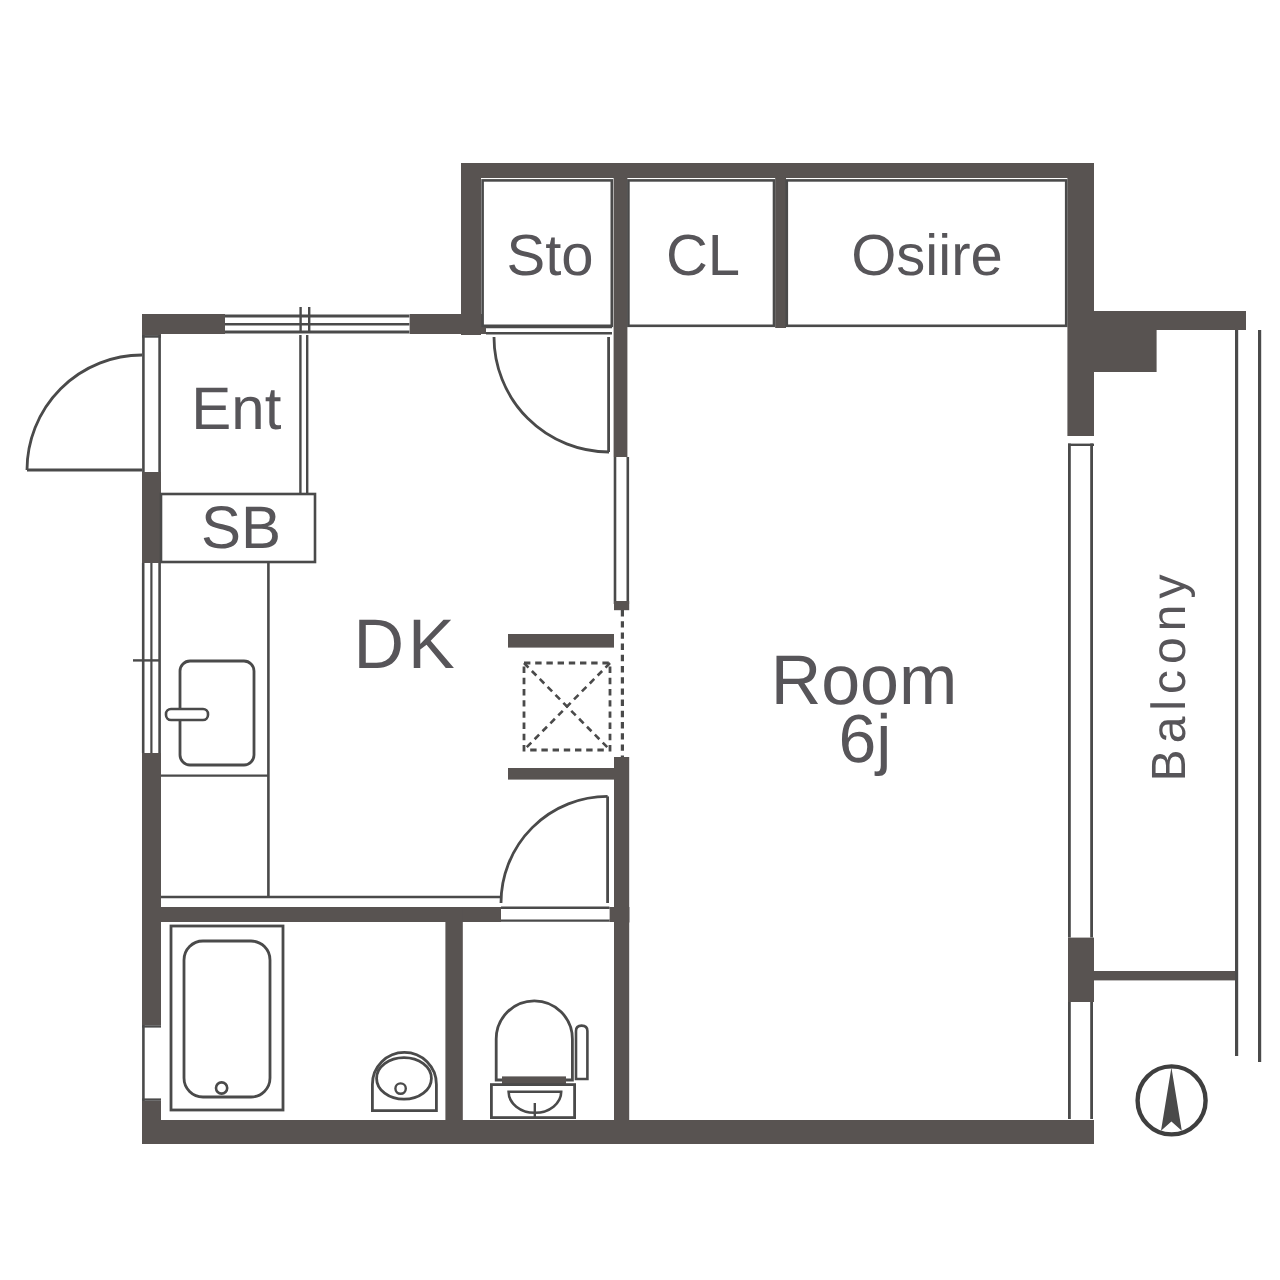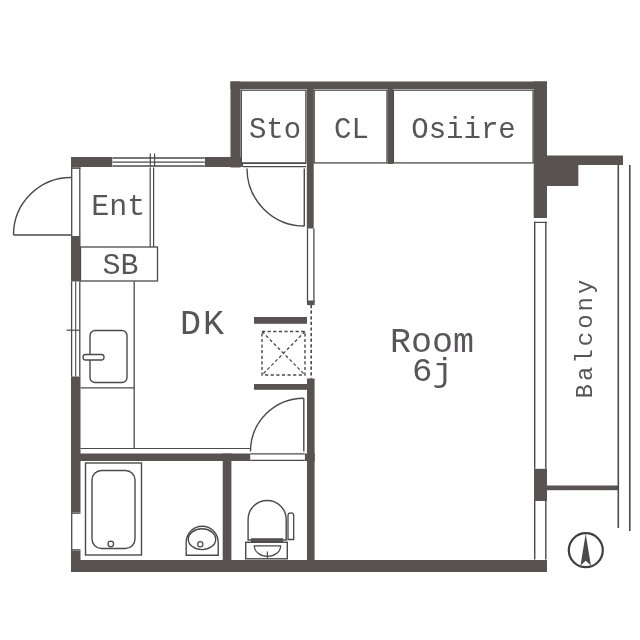--- a/index.html
+++ b/index.html
@@ -1,16 +1,16 @@
 <!DOCTYPE html>
 <html><head>
 <meta charset="utf-8">
 <style>
   html,body{margin:0;padding:0;background:#ffffff;}
-  #plan{width:640px;height:640px;position:relative;font-family:Liberation Mono, monospace;}
+  #plan{width:640px;height:640px;position:relative;font-family:Liberation Sans, sans-serif;}
   svg{display:block;}
 </style>
 </head>
 <body>
 <div id="plan">
 <svg width="640" height="640" viewBox="0 0 640 640" xmlns="http://www.w3.org/2000/svg">
 
 <rect x="0" y="0" width="640" height="640" fill="#ffffff"></rect>
 
 <g>

